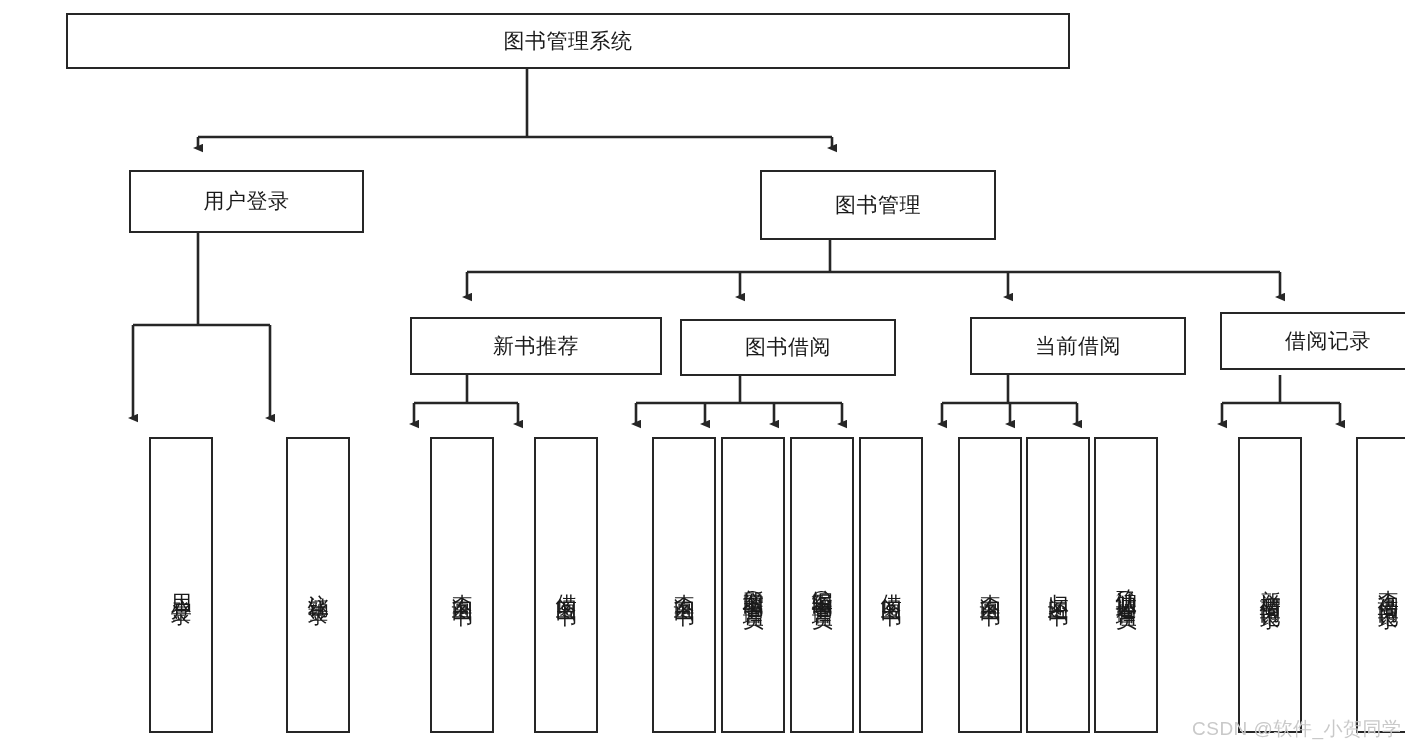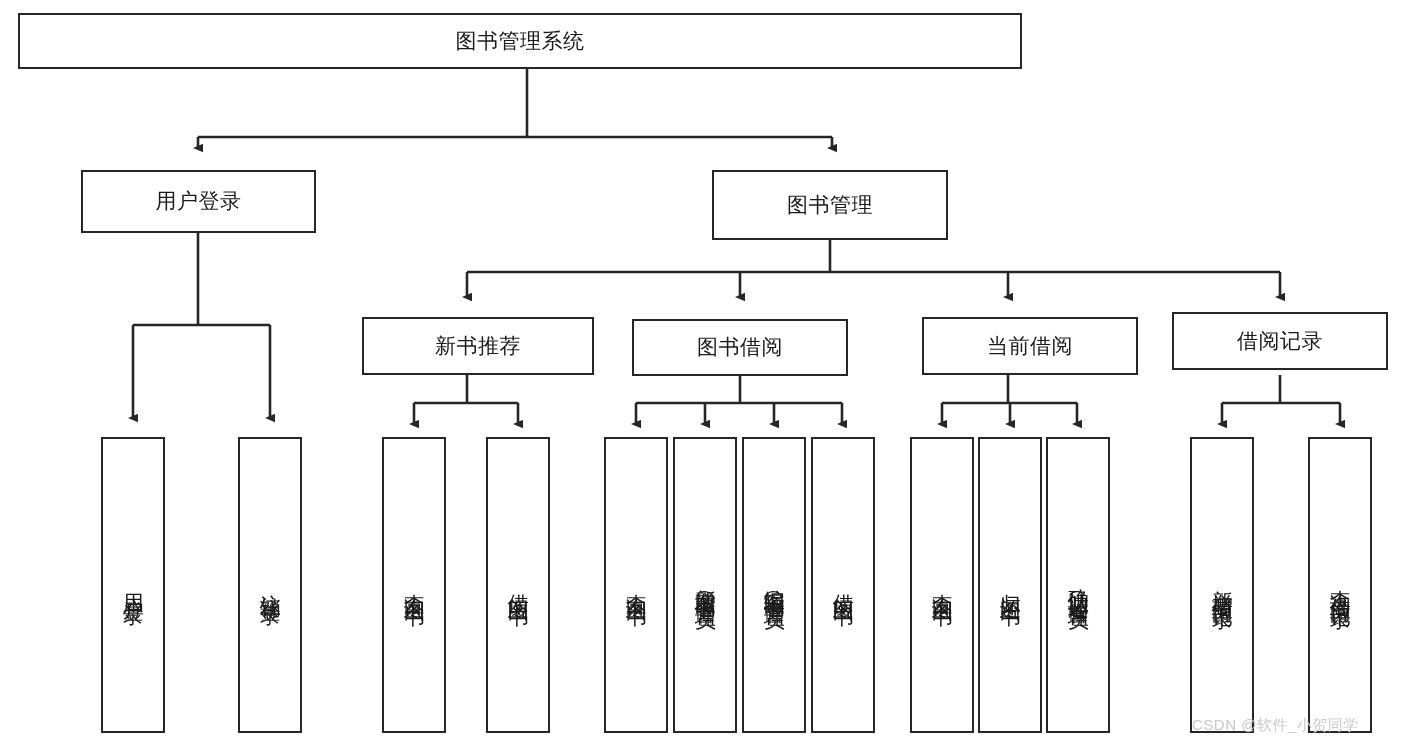--- a/index.html
+++ b/index.html
@@ -27,20 +27,21 @@
   }
   .node {
     position: absolute;
     box-sizing: border-box;
     background: #ffffff;
     border: 2px solid #262626;
     display: flex;
     align-items: center;
     justify-content: center;
     overflow: hidden;
+    margin-left: 48px;
   }
   .node-label {
     color: #1a1a1a;
     font-size: 21px;
     line-height: 1.25;
     white-space: nowrap;
     letter-spacing: 0.5px;
   }
   .node.vertical {
     align-items: center;
@@ -52,21 +53,21 @@
     white-space: nowrap;
     letter-spacing: 4px;
     font-size: 21px;
   }
   .node.vertical.tall .node-label {
     letter-spacing: 3px;
   }
   .watermark {
     position: absolute;
     color: #c9c9c9;
-    font-size: 15px;
+    font-size: 19px;
     white-space: nowrap;
     letter-spacing: 0.5px;
     pointer-events: none;
   }
 </style>
 </head>
 <body>
 
 <div id="canvas">
 
@@ -124,21 +125,21 @@
     <span class="node-label">图书管理系统</span>
   </div>
 
   <div class="node" style="left:81px; top:170px; width:235px; height:63px;">
     <span class="node-label">用户登录</span>
   </div>
   <div class="node" style="left:712px; top:170px; width:236px; height:70px;">
     <span class="node-label">图书管理</span>
   </div>
 
-  <div class="node" style="left:362px; top:317px; width:232px; height:58px;">
+  <div class="node" style="left:362px; top:317px; width:252px; height:58px;">
     <span class="node-label">新书推荐</span>
   </div>
   <div class="node" style="left:632px; top:319px; width:216px; height:57px;font-family:Liberation Serif, serif;">
     <span class="node-label">图书借阅</span>
   </div>
   <div class="node" style="left:922px; top:317px; width:216px; height:58px;">
     <span class="node-label">当前借阅</span>
   </div>
   <div class="node" style="left:1172px; top:312px; width:216px; height:58px;">
     <span class="node-label">借阅记录</span>

